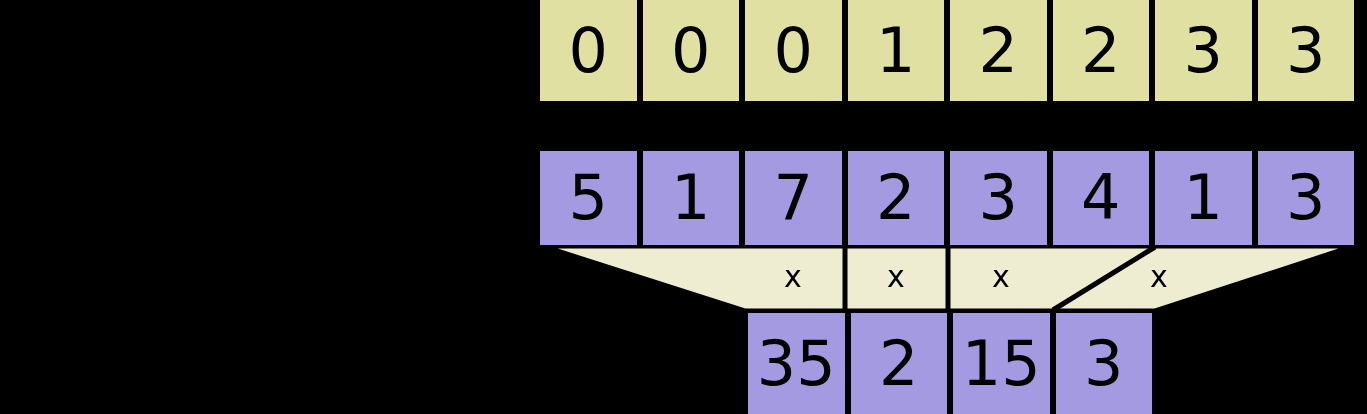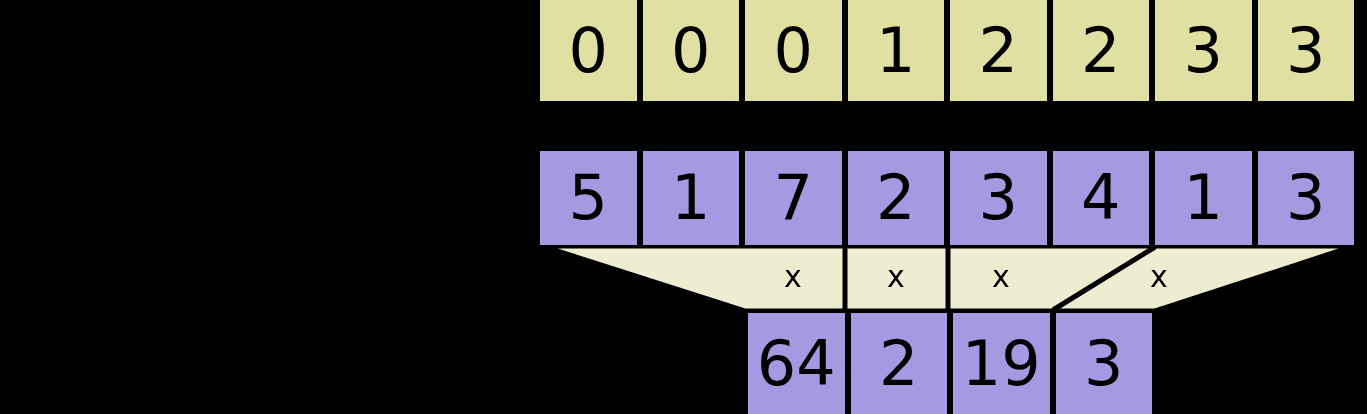--- a/index.html
+++ b/index.html
@@ -112,19 +112,19 @@
     <div class="cell">1</div>
     <div class="cell">3</div>
   </div>
 
   <div class="op-label" style="left:793px; top:277px;">x</div>
   <div class="op-label" style="left:896px; top:277px;">x</div>
   <div class="op-label" style="left:1001px; top:277px;">x</div>
   <div class="op-label" style="left:1159px; top:277px;">x</div>
 
   <div class="row" id="row-result">
-    <div class="cell">64</div>
+    <div class="cell">35</div>
     <div class="cell">2</div>
-    <div class="cell">19</div>
+    <div class="cell">15</div>
     <div class="cell">3</div>
   </div>
 
 </div>
 
 </body></html>

